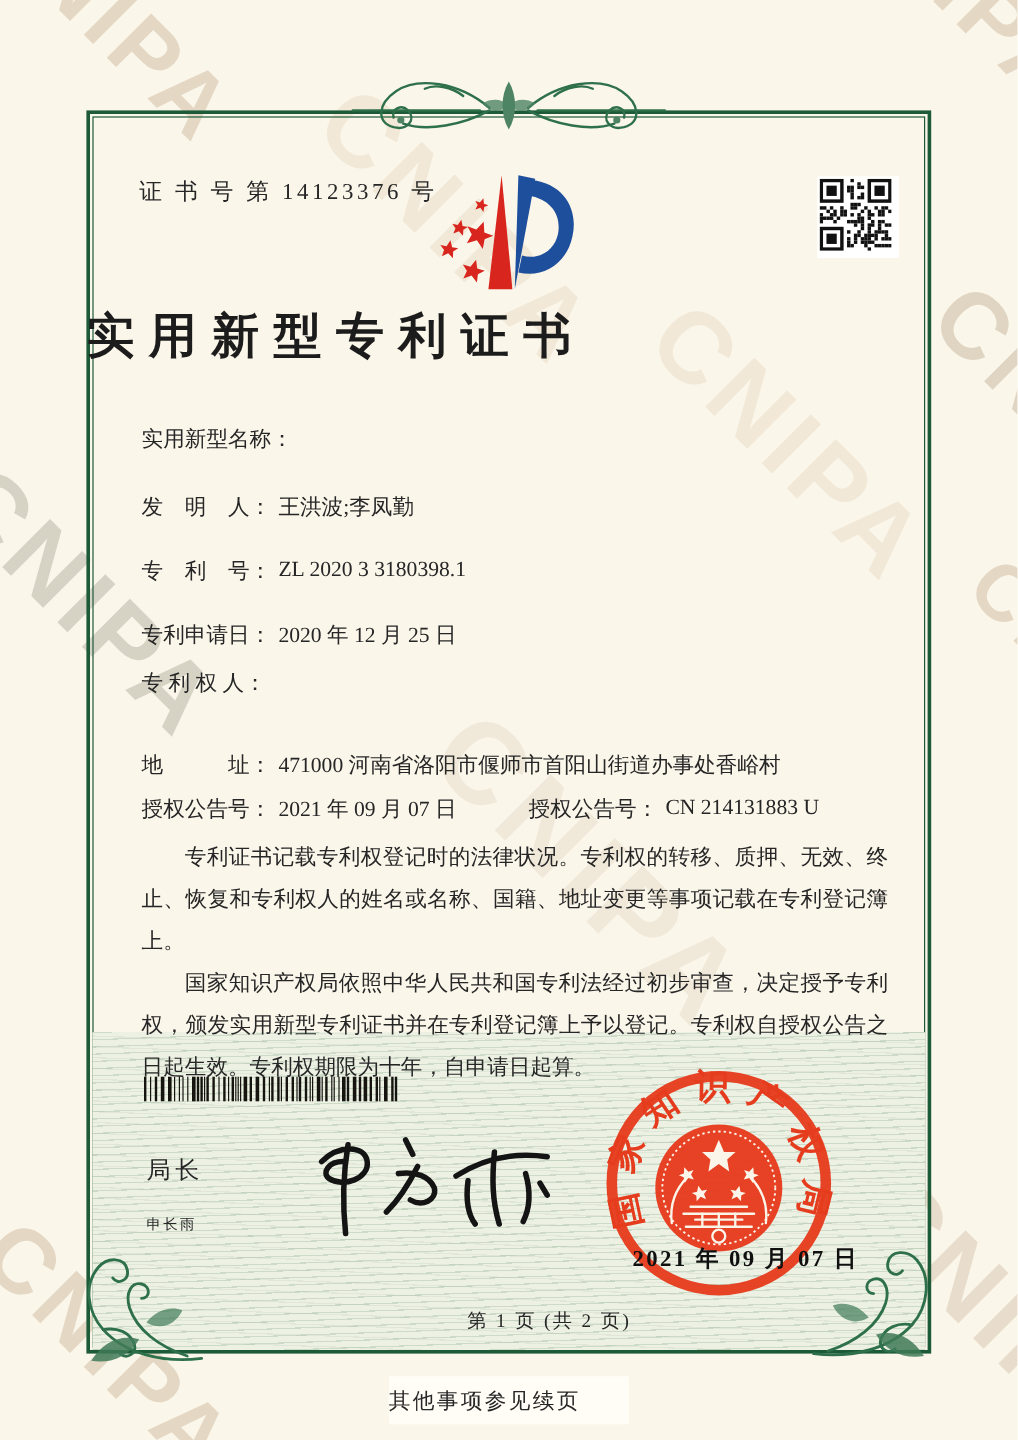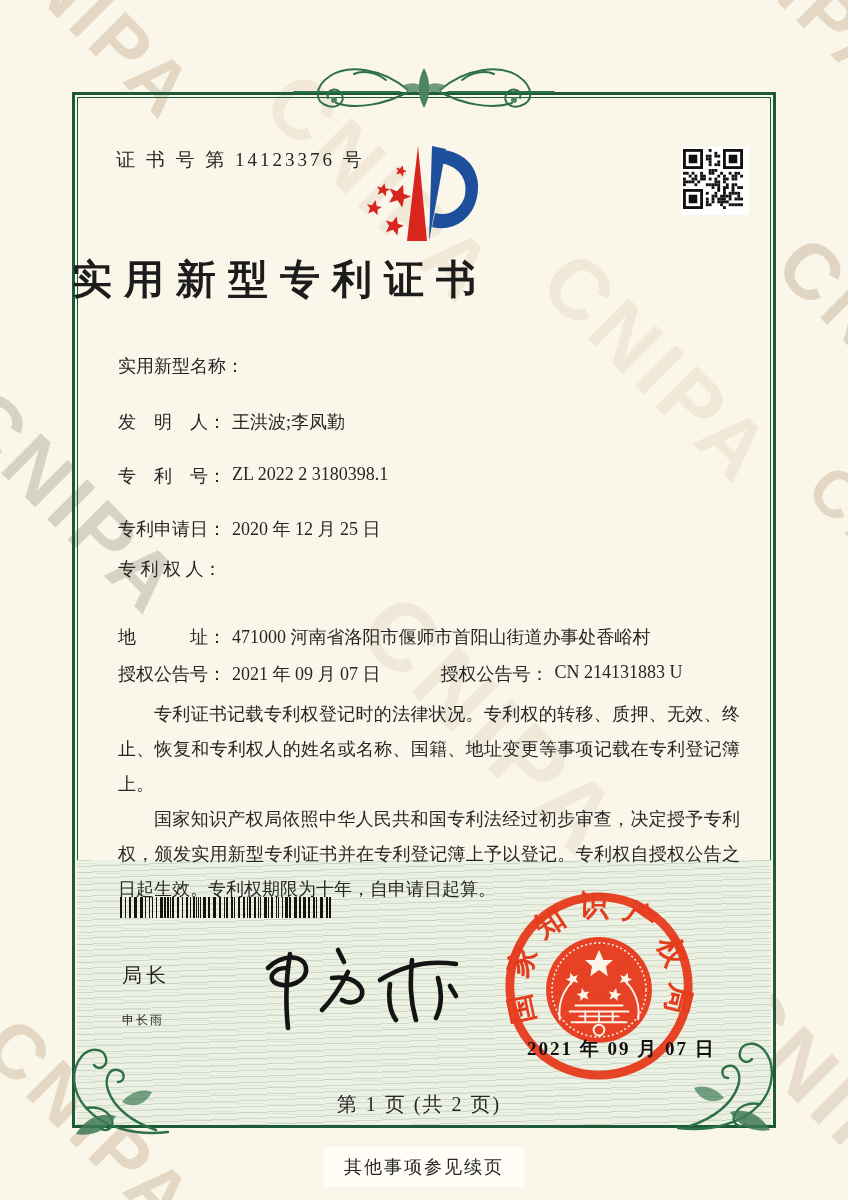--- a/index.html
+++ b/index.html
@@ -45,24 +45,24 @@
 
   .barcode{position:absolute;left:120px;top:897px;}
   .signer-title{position:absolute;left:122px;top:962px;font-size:20px;letter-spacing:4px;text-align:center;}
   .signer-name{position:absolute;left:122px;top:1000px;font-size:12px;letter-spacing:2px;margin-top:12px;}
   .signature{position:absolute;left:252px;top:932px;}
 
   .seal{position:absolute;left:501px;top:888px;}
   .sealdate{position:absolute;left:527px;top:1036px;font-size:19px;letter-spacing:2px;
             color:#101010;z-index:6;font-weight:bold;}
 
-  .pagefooter{position:absolute;left:289px;top:1091px;width:260px;text-align:center;
-              font-size:20px;letter-spacing:2px;z-index:5;}
+  .pagefooter{position:absolute;left:266px;top:1091px;width:260px;text-align:right;
+              font-size:16px;letter-spacing:2px;z-index:5;}
   .note{position:absolute;left:324px;top:1147px;width:200px;height:40px;background:#fffdf6;
-        text-align:center;line-height:40px;font-size:18px;letter-spacing:2px;z-index:5;}
+        line-height:40px;font-size:18px;letter-spacing:2px;z-index:5;}
 
   .flourish{position:absolute;z-index:4;}
   .fl-top{left:290px;top:56px;}
   .fl-bl{left:56px;top:1044px;}
   .fl-br{left:672px;top:1036px;}
   svg{display:block;}
 </style>
 </head>
 <body>
 
@@ -282,21 +282,21 @@
   <div class="fields">
     <div class="row r0">
         <span class="lbl">实用新型名称：</span>
       </div>
     <div class="row r1">
         <span class="lbl">发　明　人：</span>
         <span>王洪波;李凤勤</span>
       </div>
     <div class="row r2">
         <span class="lbl">专　利　号：</span>
-        <span>ZL 2022 2 3180398.1</span>
+        <span>ZL 2020 3 3180398.1</span>
       </div>
     <div class="row r3">
         <span class="lbl">专利申请日：</span>
         <span>2020 年 12 月 25 日</span>
       </div>
     <div class="row r4">
         <span class="lbl">专 利 权 人：</span>
       </div>
     <div class="row r5">
         <span class="lbl">地　　　址：</span>

